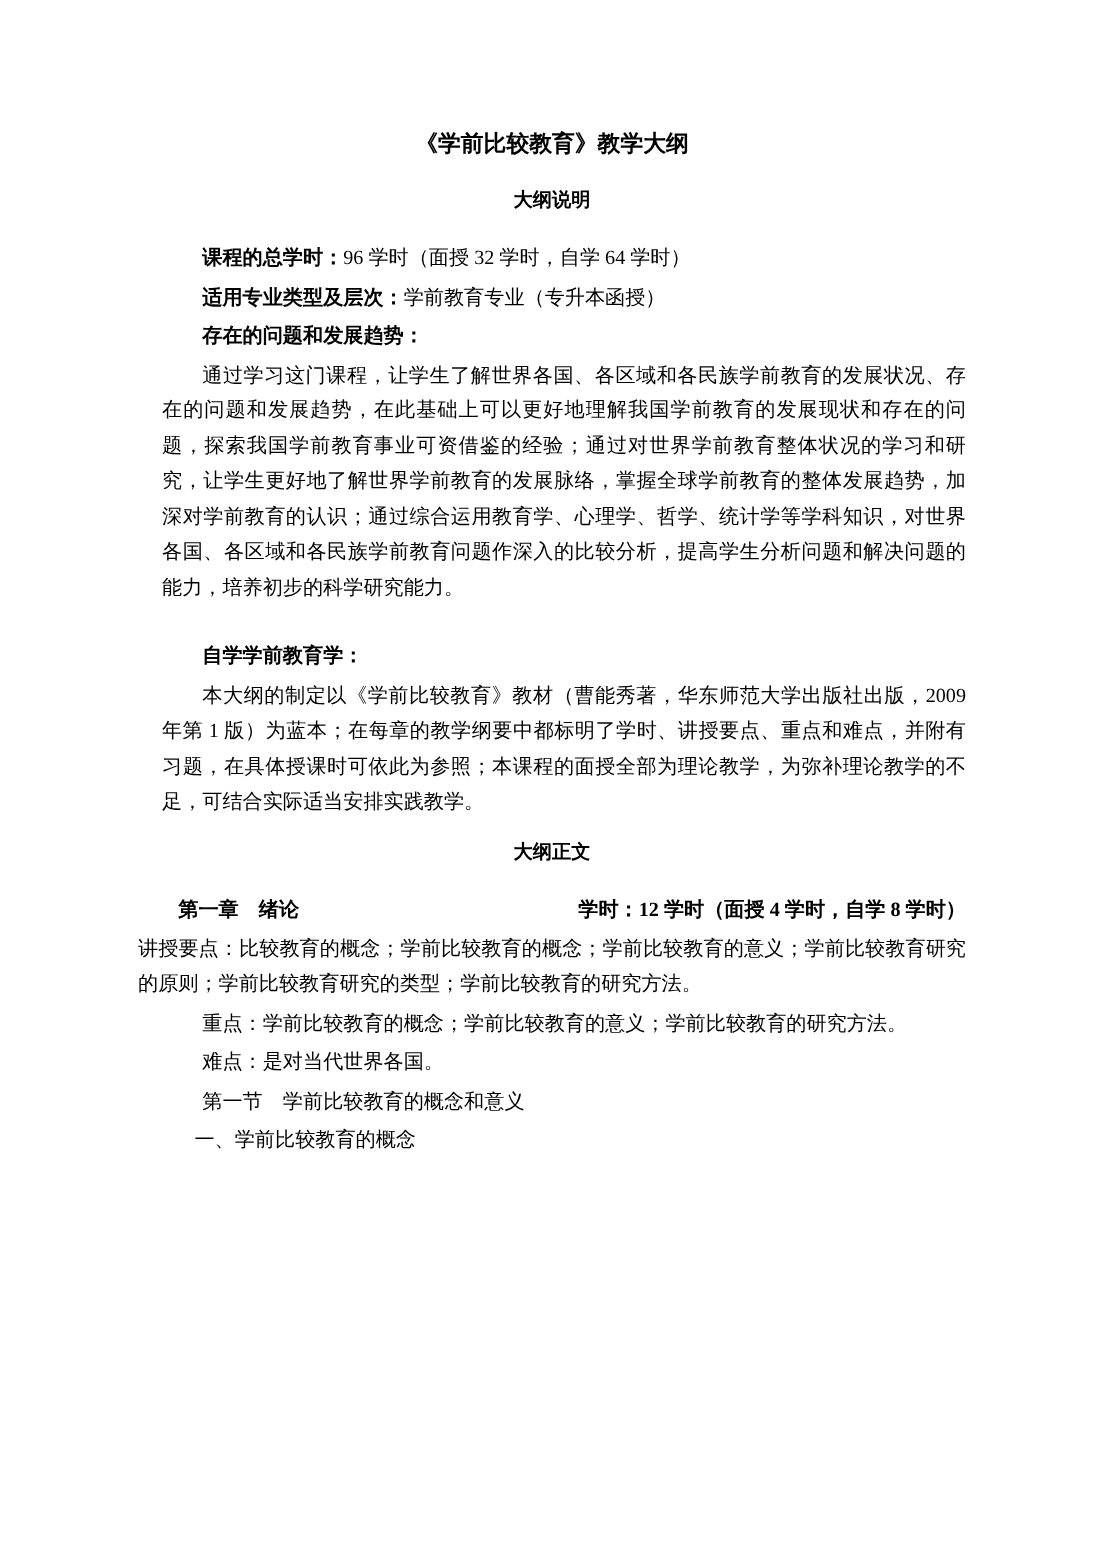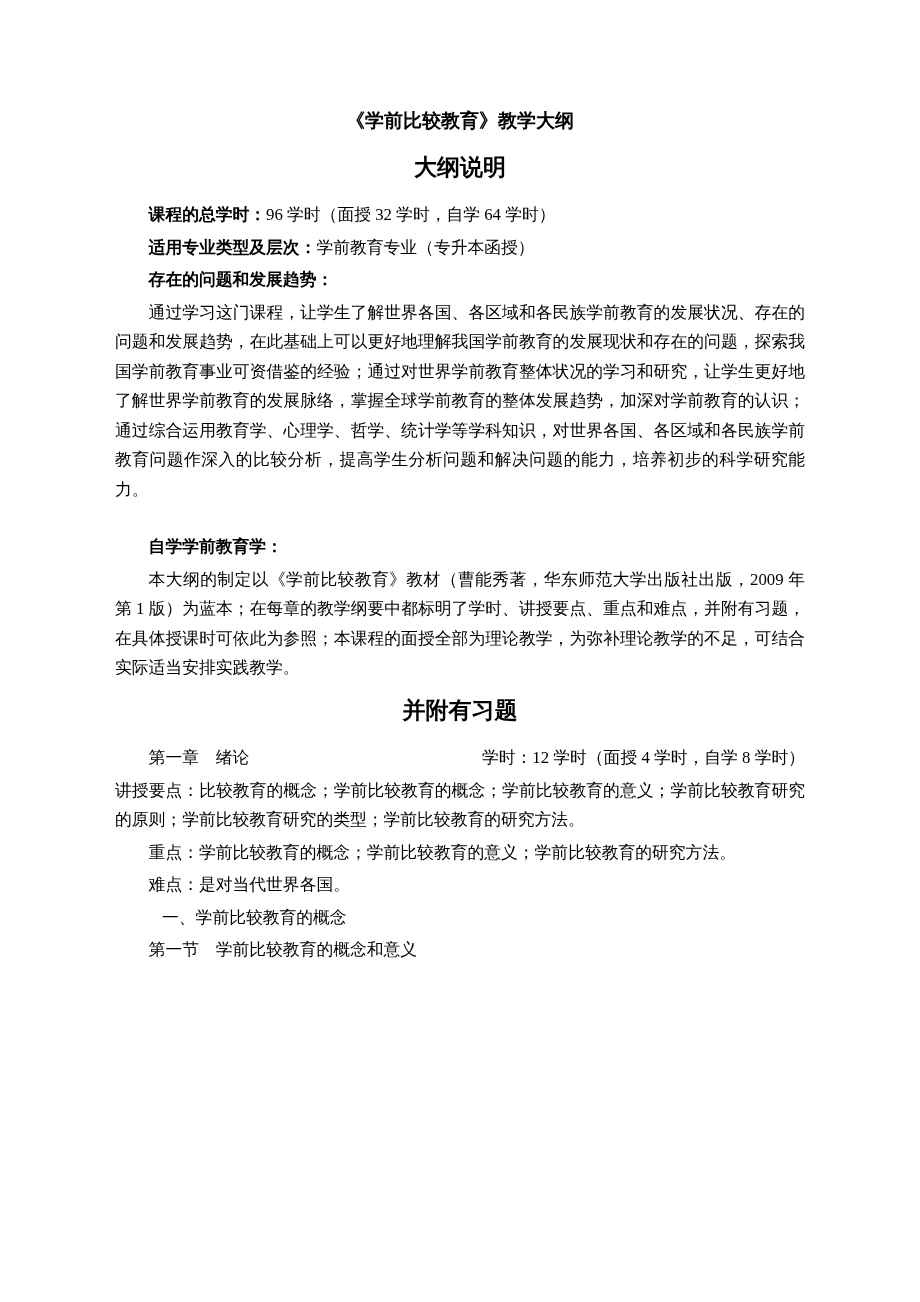--- a/index.html
+++ b/index.html
@@ -20,43 +20,43 @@
     overflow: hidden;
   }
   .doc-title {
     font-size: 19px;
     font-weight: bold;
     text-align: center;
     margin: 0 0 18px 0;
     line-height: 26px;
   }
   .section-heading {
-    font-size: 23px;
+    font-size: 16px;
     font-weight: bold;
     text-align: center;
     margin: 12px 0 16px 0;
     line-height: 32px;
   }
   .para {
     margin: 0 0 3px 0;
     line-height: 29.5px;
     text-align: justify;
   }
-  .indent { text-indent: 2em; }
+  .indent { text-indent: 2em; margin-left: 20px; }
   .indent-3 { text-indent: 2.8em; }
   .b { font-weight: bold; }
   .gap-top { margin-top: 28px; }
   .chapter-row {
     display: flex;
     justify-content: space-between;
     align-items: baseline;
     padding-left: 2em;
     line-height: 30px;
     margin: 0 0 3px 0;
-    font-weight: normal;
+    font-weight: bold;
   }
 </style>
 </head>
 <body>
 
 <div class="page">
 
   <h1 class="doc-title">《学前比较教育》教学大纲</h1>
 
   <h2 class="section-heading">大纲说明</h2>
@@ -69,30 +69,30 @@
 
 
   <p class="para indent"><span class="b">存在的问题和发展趋势：</span></p>
 
   <p class="para indent">通过学习这门课程，让学生了解世界各国、各区域和各民族学前教育的发展状况、存在的问题和发展趋势，在此基础上可以更好地理解我国学前教育的发展现状和存在的问题，探索我国学前教育事业可资借鉴的经验；通过对世界学前教育整体状况的学习和研究，让学生更好地了解世界学前教育的发展脉络，掌握全球学前教育的整体发展趋势，加深对学前教育的认识；通过综合运用教育学、心理学、哲学、统计学等学科知识，对世界各国、各区域和各民族学前教育问题作深入的比较分析，提高学生分析问题和解决问题的能力，培养初步的科学研究能力。</p>
 
   <p class="para indent gap-top"><span class="b">自学学前教育学：</span></p>
 
   <p class="para indent">本大纲的制定以《学前比较教育》教材（曹能秀著，华东师范大学出版社出版，2009 年第 1 版）为蓝本；在每章的教学纲要中都标明了学时、讲授要点、重点和难点，并附有习题，在具体授课时可依此为参照；本课程的面授全部为理论教学，为弥补理论教学的不足，可结合实际适当安排实践教学。</p>
 
-  <h2 class="section-heading">并附有习题</h2>
+  <h2 class="section-heading">大纲正文</h2>
 
   <div class="chapter-row">
     <span>第一章　绪论</span>
     <span>学时：12 学时（面授 4 学时，自学 8 学时）</span>
   </div>
 
   <p class="para">讲授要点：比较教育的概念；学前比较教育的概念；学前比较教育的意义；学前比较教育研究的原则；学前比较教育研究的类型；学前比较教育的研究方法。</p>
 
   <p class="para indent">重点：学前比较教育的概念；学前比较教育的意义；学前比较教育的研究方法。</p>
 
   <p class="para indent">难点：是对当代世界各国。</p>
 
+  <p class="para indent">第一节　学前比较教育的概念和意义</p>
+
   <p class="para indent-3">一、学前比较教育的概念</p>
-
-  <p class="para indent">第一节　学前比较教育的概念和意义</p>
 
 </div>
 
 </body></html>

